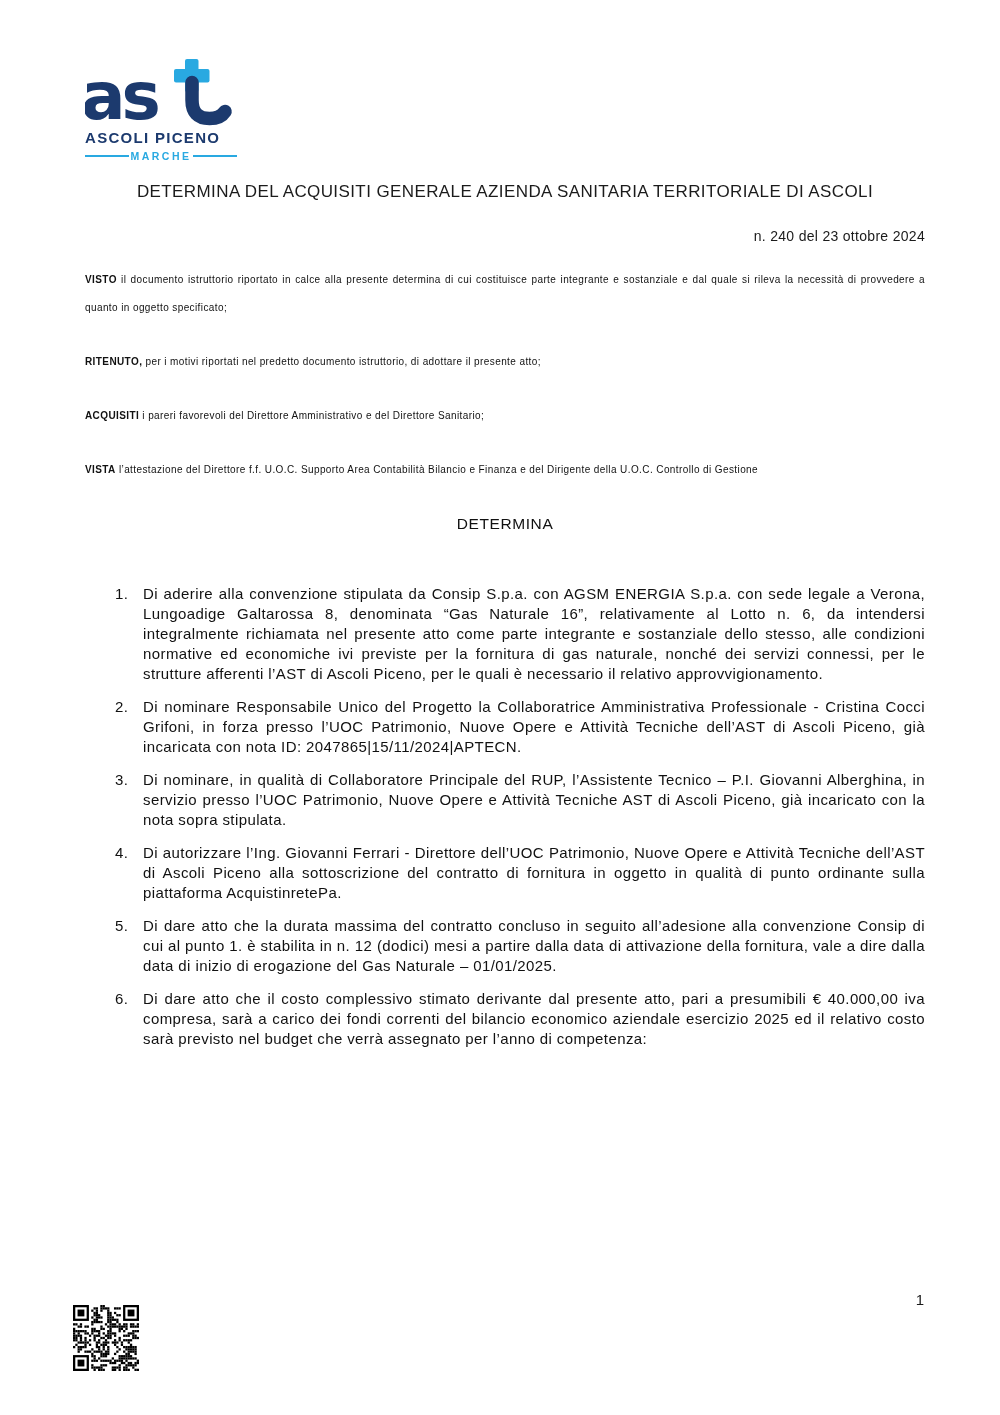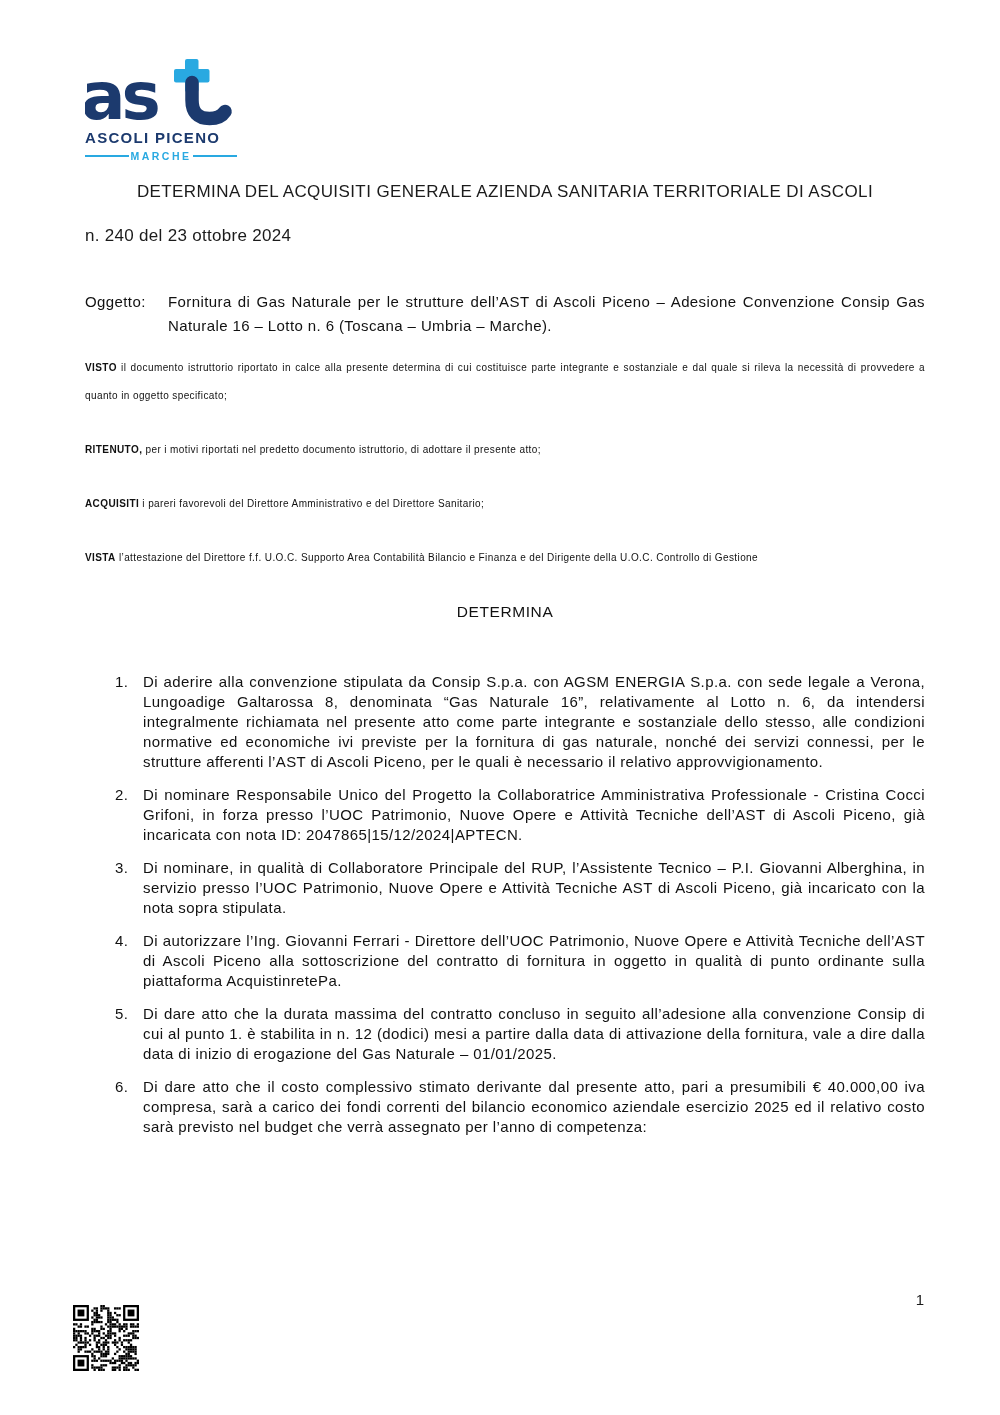--- a/index.html
+++ b/index.html
@@ -55,22 +55,22 @@
   .doc-title {
     margin-top: 16px;
     text-align: center;
     font-size: 17px;
     letter-spacing: 0.4px;
     line-height: 28px;
     color: #1b1b1b;
   }
   .doc-number {
     margin-top: 16px;
-    text-align: left;
-    font-size: 17px;
+    text-align: right;
+    font-size: 14px;
     letter-spacing: 0.3px;
     line-height: 28px;
     color: #1b1b1b;
   }
 
   
   .subject {
     margin-top: 40px;
     display: flex;
     font-size: 15px;
@@ -146,43 +146,39 @@
         <span class="logo-region">MARCHE</span>
         <span class="logo-region-line"></span>
       </div>
     </div>
 
     <div class="doc-title">
       <div>DETERMINA DEL ACQUISITI GENERALE AZIENDA SANITARIA TERRITORIALE DI ASCOLI</div>
     </div>
     <div class="doc-number">n. 240 del 23 ottobre 2024</div>
 
-    <div class="subject">
-      <span class="subject-label">Oggetto:</span>
-      <span class="subject-text">Fornitura di Gas Naturale per le strutture dell’AST di Ascoli Piceno – Adesione Convenzione Consip Gas Naturale 16 – Lotto n. 6 (Toscana – Umbria – Marche).</span>
-    </div>
 
     <p class="preamble"><b>VISTO</b><span> il documento istruttorio riportato in calce alla presente determina di cui costituisce parte integrante e sostanziale e dal quale si rileva la necessità di provvedere a quanto in oggetto specificato;</span></p>
 
     <p class="preamble"><b>RITENUTO,</b><span> per i motivi riportati nel predetto documento istruttorio, di adottare il presente atto;</span></p>
 
     <p class="preamble"><b>ACQUISITI</b><span> i pareri favorevoli del Direttore Amministrativo e del Direttore Sanitario;</span></p>
 
     <p class="preamble"><b>VISTA</b><span> l’attestazione del Direttore f.f. U.O.C. Supporto Area Contabilità Bilancio e Finanza e del Dirigente della U.O.C. Controllo di Gestione</span></p>
 
     <div class="determina-heading">DETERMINA</div>
 
     <div class="resolution-list">
       <div class="resolution-item">
         <span class="item-number">1.</span>
         <span class="item-text">Di aderire alla convenzione stipulata da Consip S.p.a. con AGSM ENERGIA S.p.a. con sede legale a Verona, Lungoadige Galtarossa 8, denominata “Gas Naturale 16”, relativamente al Lotto n. 6, da intendersi integralmente richiamata nel presente atto come parte integrante e sostanziale dello stesso, alle condizioni normative ed economiche ivi previste per la fornitura di gas naturale, nonché dei servizi connessi, per le strutture afferenti l’AST di Ascoli Piceno, per le quali è necessario il relativo approvvigionamento.</span>
       </div>
       <div class="resolution-item">
         <span class="item-number">2.</span>
-        <span class="item-text">Di nominare Responsabile Unico del Progetto la Collaboratrice Amministrativa Professionale - Cristina Cocci Grifoni, in forza presso l’UOC Patrimonio, Nuove Opere e Attività Tecniche dell’AST di Ascoli Piceno, già incaricata con nota ID: 2047865|15/12/2024|APTECN.</span>
+        <span class="item-text">Di nominare Responsabile Unico del Progetto la Collaboratrice Amministrativa Professionale - Cristina Cocci Grifoni, in forza presso l’UOC Patrimonio, Nuove Opere e Attività Tecniche dell’AST di Ascoli Piceno, già incaricata con nota ID: 2047865|15/11/2024|APTECN.</span>
       </div>
       <div class="resolution-item">
         <span class="item-number">3.</span>
         <span class="item-text">Di nominare, in qualità di Collaboratore Principale del RUP, l’Assistente Tecnico – P.I. Giovanni Alberghina, in servizio presso l’UOC Patrimonio, Nuove Opere e Attività Tecniche AST di Ascoli Piceno, già incaricato con la nota sopra stipulata.</span>
       </div>
       <div class="resolution-item">
         <span class="item-number">4.</span>
         <span class="item-text">Di autorizzare l’Ing. Giovanni Ferrari - Direttore dell’UOC Patrimonio, Nuove Opere e Attività Tecniche dell’AST di Ascoli Piceno alla sottoscrizione del contratto di fornitura in oggetto in qualità di punto ordinante sulla piattaforma AcquistinretePa.</span>
       </div>
       <div class="resolution-item">

